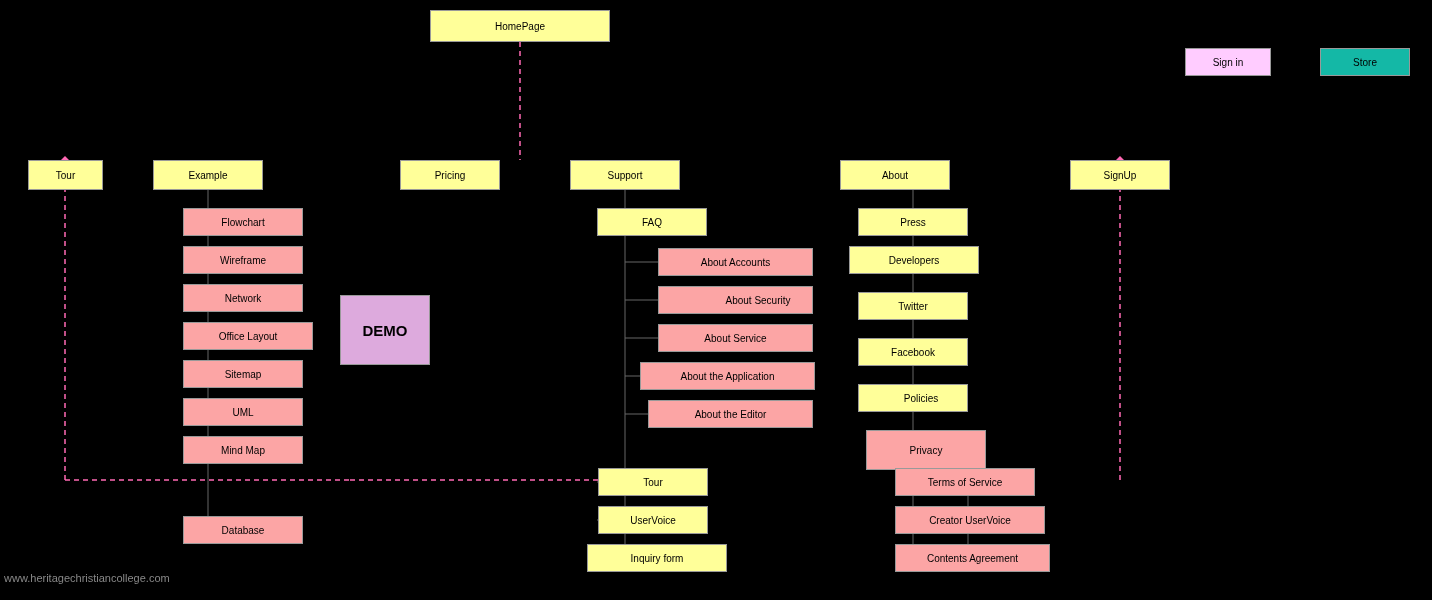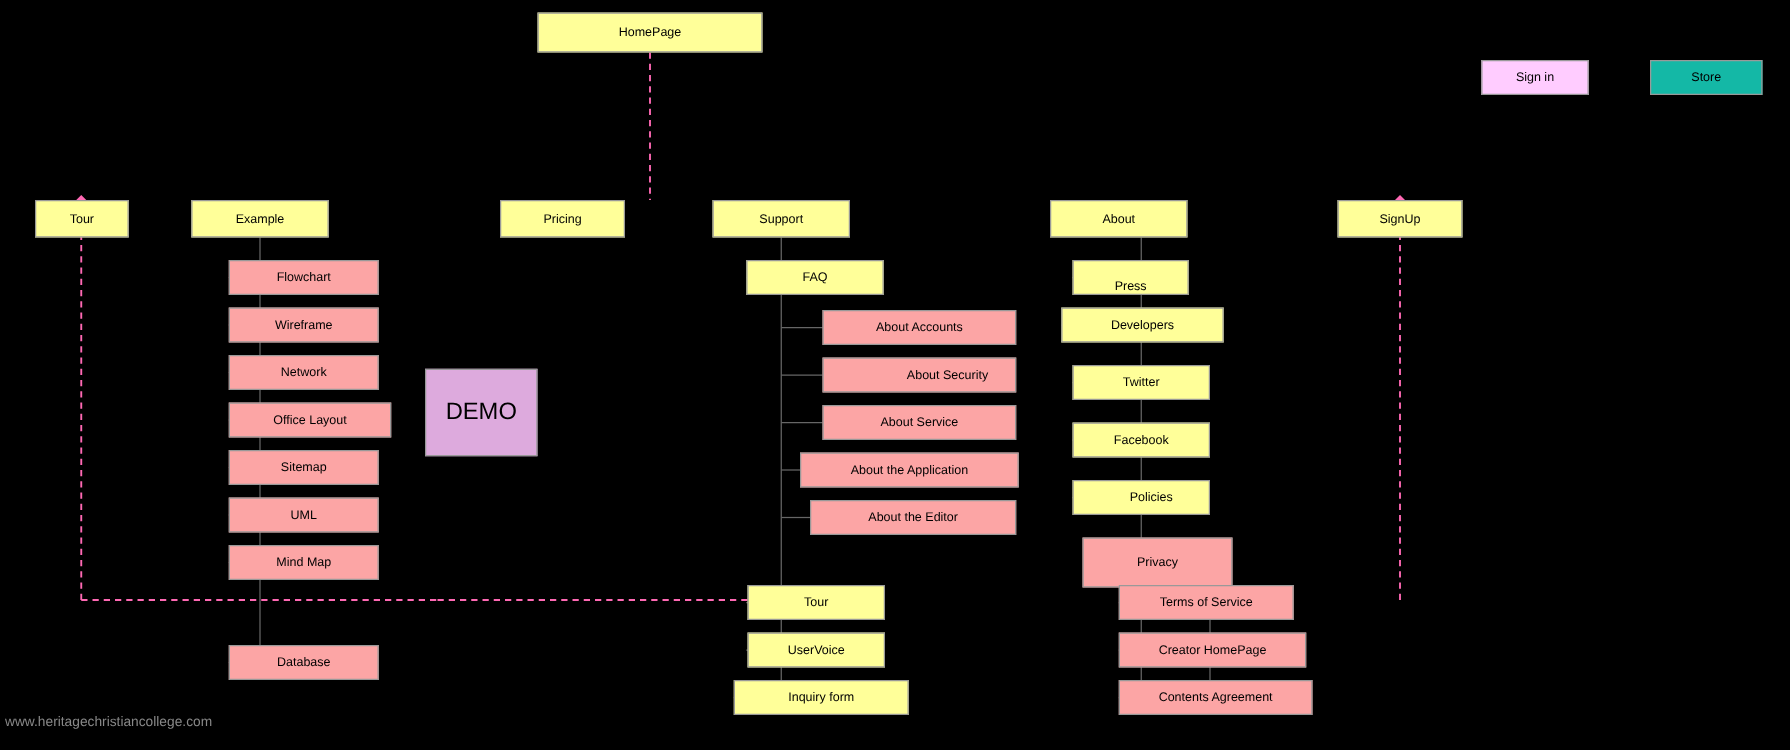--- a/index.html
+++ b/index.html
@@ -43,22 +43,22 @@
       background: #fca5a5;
       border: 1.5px solid #999;
     }
     .node-pink {
       background: #ffccff;
       border: 1.5px solid #999;
     }
     .node-purple {
       background: #ddaadd;
       border: 1.5px solid #999;
-      font-size: 19px;
-      font-weight: normal;
+      font-size: 15px;
+      font-weight: bold;
     }
     .node-signin {
       background: #ffccff;
       border: 1.5px solid #999;
       width: 86px;
       height: 28px;
       left: 1185px;
       top: 48px;
     }
     .node-store {
@@ -95,21 +95,21 @@
     .node-aboutaccounts { left: 658px; top: 248px; width: 155px; height: 28px; }
     .node-aboutsecurity { left: 658px; top: 286px; width: 155px; height: 28px; padding-left: 45px; }
     .node-aboutservice { left: 658px; top: 324px; width: 155px; height: 28px; }
     .node-aboutapp { left: 640px; top: 362px; width: 175px; height: 28px; }
     .node-abouteditor { left: 648px; top: 400px; width: 165px; height: 28px; }
     .node-tour2 { left: 598px; top: 468px; width: 110px; height: 28px; }
     .node-uservoice { left: 598px; top: 506px; width: 110px; height: 28px; }
     .node-inquiry { left: 587px; top: 544px; width: 140px; height: 28px; }
 
     
-    .node-press { left: 858px; top: 208px; width: 93px; height: 28px; align-items: flex-end; }
+    .node-press { left: 858px; top: 208px; width: 110px; height: 28px; }
     .node-developers { left: 849px; top: 246px; width: 130px; height: 28px; }
     .node-twitter { left: 858px; top: 292px; width: 110px; height: 28px; }
     .node-facebook { left: 858px; top: 338px; width: 110px; height: 28px; }
     .node-policies { left: 858px; top: 384px; width: 110px; height: 28px; padding-left: 16px; }
     .node-privacy { left: 866px; top: 430px; width: 120px; height: 40px; }
     .node-tos { left: 895px; top: 468px; width: 140px; height: 28px; }
     .node-creator { left: 895px; top: 506px; width: 150px; height: 28px; }
     .node-contents { left: 895px; top: 544px; width: 155px; height: 28px; }
 
     .watermark {
@@ -296,21 +296,21 @@
   <div class="node node-yellow node-policies">
     <span>Policies</span>
   </div>
   <div class="node node-green node-privacy">
     <span>Privacy</span>
   </div>
   <div class="node node-green node-tos">
     <span>Terms of Service</span>
   </div>
   <div class="node node-green node-creator">
-    <span>Creator HomePage</span>
+    <span>Creator UserVoice</span>
   </div>
   <div class="node node-green node-contents">
     <span>Contents Agreement</span>
   </div>
 
   <div class="watermark">
     <span>www.heritagechristiancollege.com</span>
   </div>
 </div>
 

